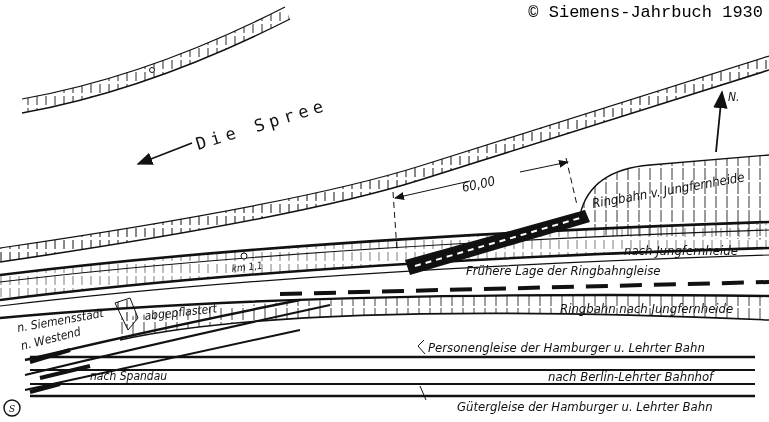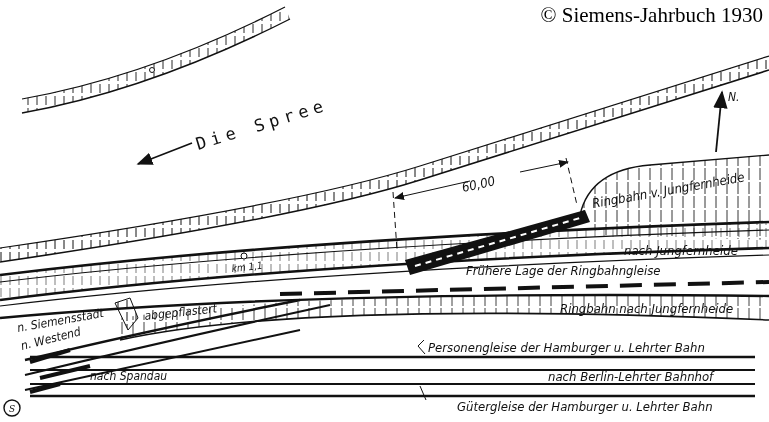--- a/index.html
+++ b/index.html
@@ -4,21 +4,21 @@
 <style>
   html, body { margin: 0; padding: 0; background: #ffffff; }
   #stage {
     position: relative; width: 769px; height: 422px; overflow: hidden;
     background: #ffffff;
     font-family: "DejaVu Sans", sans-serif;
   }
   #plan { position: absolute; left: 0; top: 0; }
   .copyright {
     position: absolute; right: 6px; top: 3px;
-    font-family: Liberation Serif, serif; font-size: 21px; color: #000;
+    font-family: Liberation Mono, monospace; font-size: 17px; color: #000;
     white-space: nowrap;
   }
   .lbl { font-family: "DejaVu Sans Condensed", "DejaVu Sans", sans-serif; font-style: italic; fill: #111; }
   .spaced { font-family: "DejaVu Sans Mono", monospace; fill: #111; letter-spacing: 5px; }
   .ink { stroke: #111; fill: none; }
 </style>
 </head>
 <body>
 
 <div id="stage">

